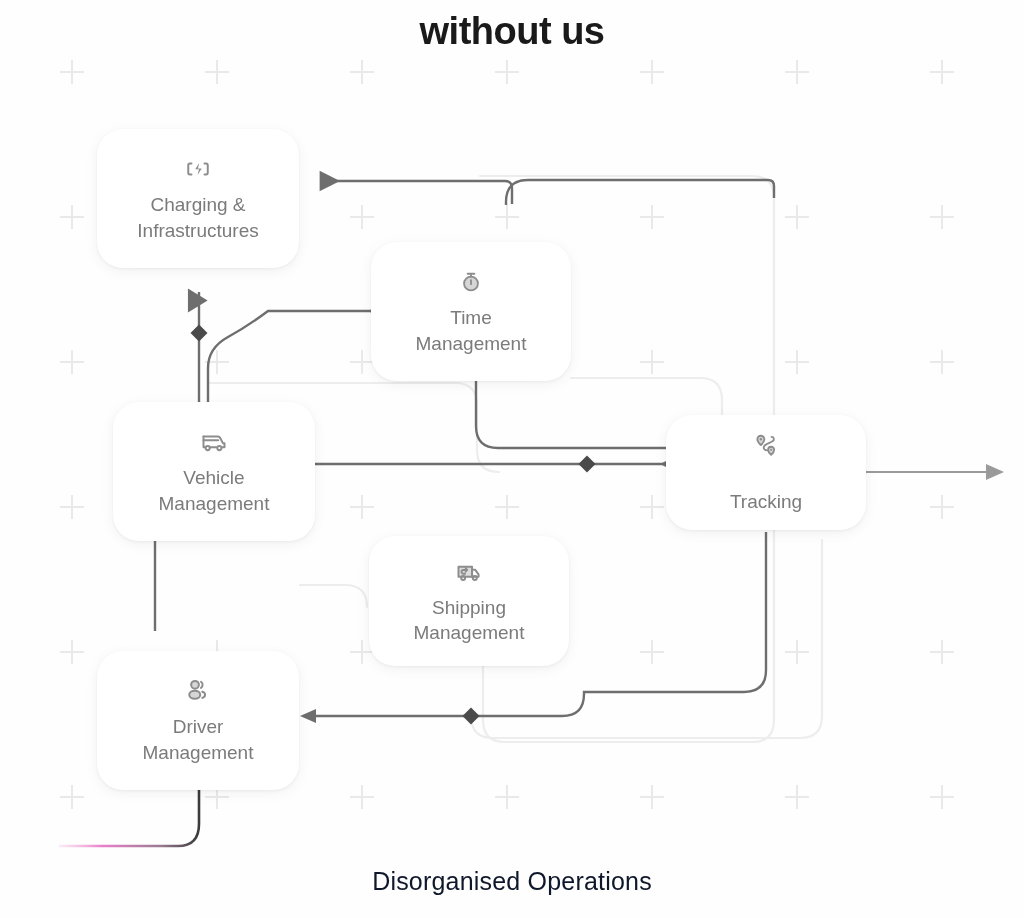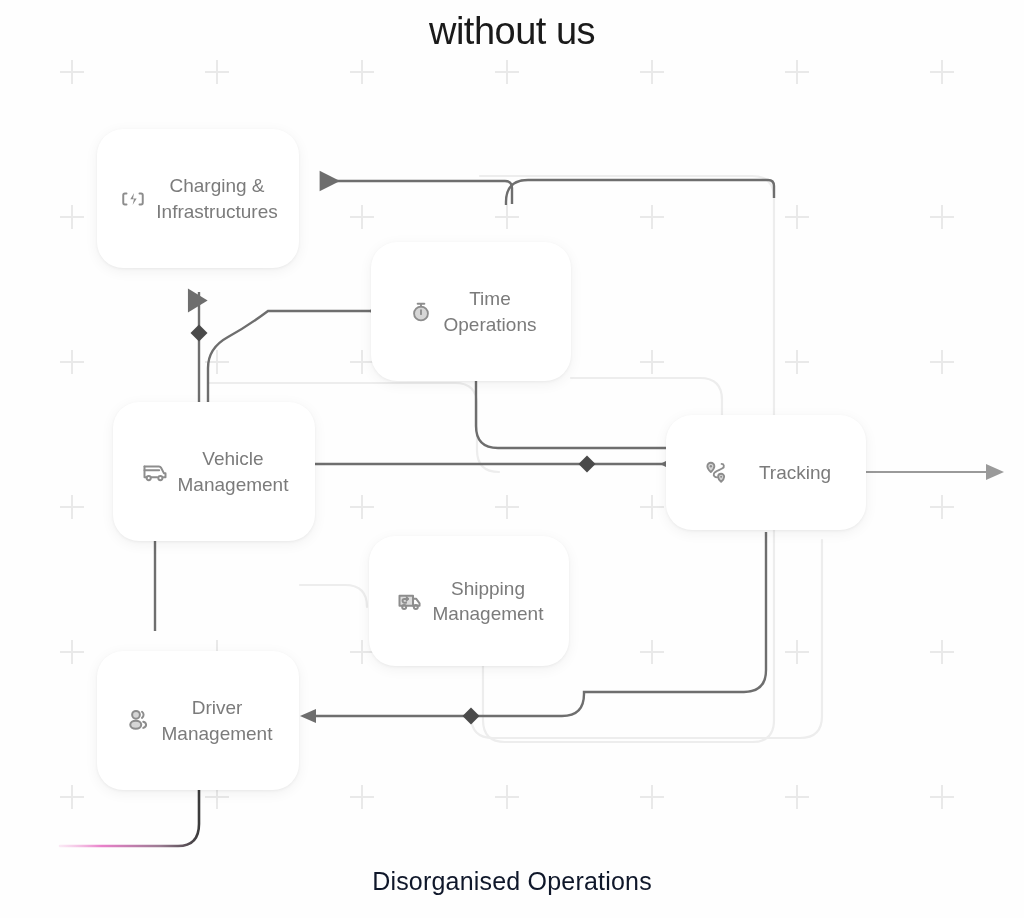--- a/index.html
+++ b/index.html
@@ -20,21 +20,21 @@
   
   #gridsvg { position:absolute; inset:0; pointer-events:none; }
 
   #title {
     position: absolute;
     top: 10px;
     left: 0;
     width: 1024px;
     text-align: center;
     font-size: 38px;
-    font-weight: 400;
+    font-weight: 700;
     color: #1a1a1a;
     letter-spacing: -0.5px;
   }
   #footer {
     position: absolute;
     bottom: 22px;
     left: 0;
     width: 1024px;
     text-align: center;
     font-size: 25px;
@@ -44,21 +44,21 @@
   }
 
   #edges { position: absolute; inset: 0; pointer-events: none; }
 
   .node {
     position: absolute;
     background: #ffffff;
     border-radius: 26px;
     box-shadow: 0 3px 14px rgba(0,0,0,0.055), 0 1px 3px rgba(0,0,0,0.05);
     display: flex;
-    flex-direction: row;
+    flex-direction: column;
     align-items: center;
     justify-content: center;
     gap: 8px;
     padding: 10px 8px;
   }
   .node .ico {
     width: 30px;
     height: 30px;
     display: flex;
     align-items: center;
@@ -176,21 +176,21 @@
   <div class="node" style="left:371px;top:242px;width:200px;height:139px;">
     <span class="ico">
       <svg width="26" height="26" viewBox="0 0 24 24" fill="none" stroke="#8d8d8d" stroke-width="1.7" stroke-linecap="round">
         <circle cx="12" cy="13.4" r="6.4" fill="#d6d6d6" stroke="#8d8d8d"></circle>
         <line x1="12" y1="10.2" x2="12" y2="14"></line>
         <line x1="9" y1="4.4" x2="15" y2="4.4" stroke-width="2"></line>
         <line x1="12" y1="4.6" x2="12" y2="6.9"></line>
       </svg>
     </span>
     <span class="lbl">Time
-Operations</span>
+Management</span>
   </div>
 
   <div class="node" style="left:113px;top:402px;width:202px;height:139px;">
     <span class="ico">
       <svg width="28" height="28" viewBox="0 0 24 24" fill="none" stroke="#8d8d8d" stroke-width="1.7" stroke-linecap="round" stroke-linejoin="round">
         <path d="M3 7.2 h12.4 a2 2 0 0 1 1.8 1.1 L19.6 13 H21 v3.4 h-1.6"></path>
         <path d="M3 7.2 v9.2 h1.8"></path>
         <path d="M8.6 16.4 h5.2"></path>
         <line x1="3" y1="10.4" x2="15.6" y2="10.4"></line>
         <circle cx="6.6" cy="17.2" r="1.8"></circle>

